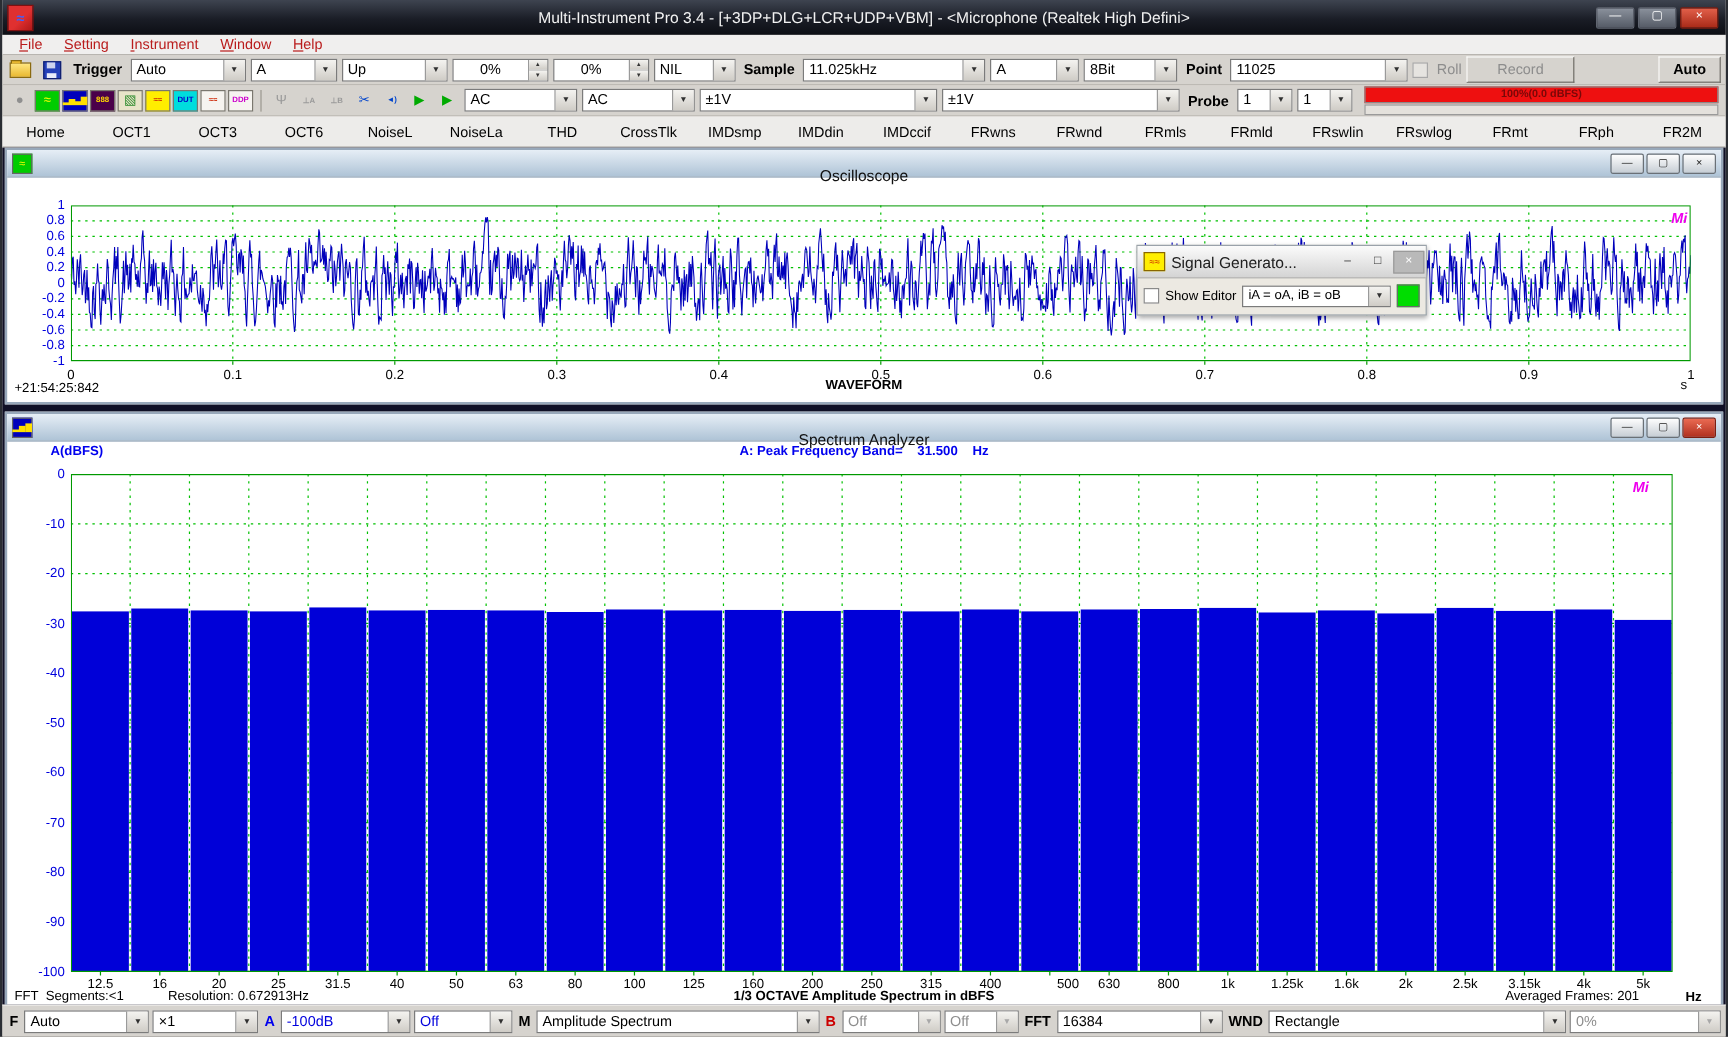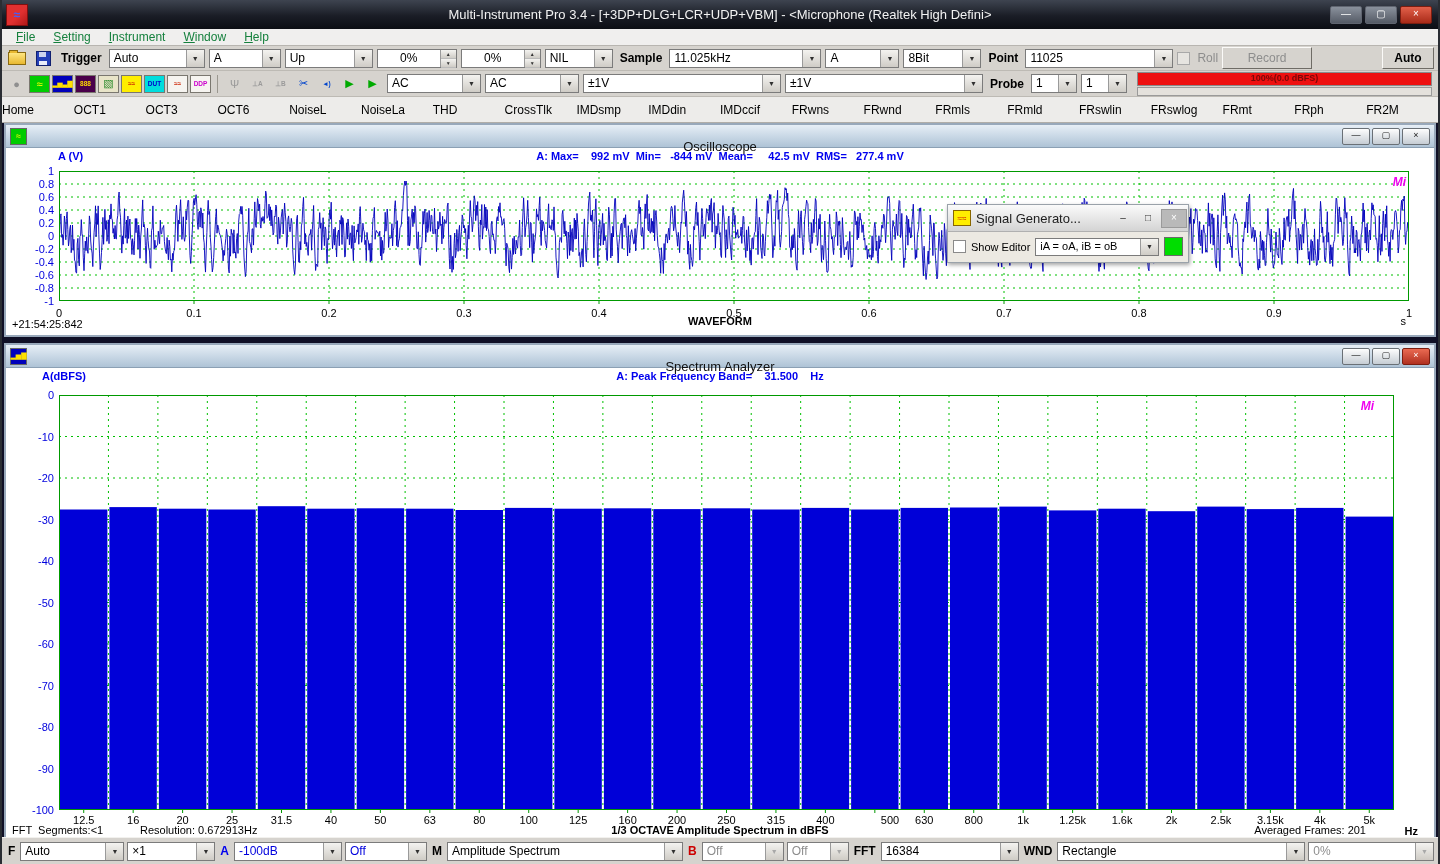--- a/index.html
+++ b/index.html
@@ -7,21 +7,21 @@
   .app{position:absolute;inset:0;background:#d6d3ce;border-left:2px solid #2a2d33;border-right:2px solid #2a2d33;box-sizing:border-box;display:flex;flex-direction:column;}
   
   .titlebar{height:29px;background:linear-gradient(#3e4450,#1a1d26 55%,#0c0e14);display:flex;align-items:center;color:#fff;position:relative;flex:0 0 auto;}
   .appicon{width:20px;height:20px;margin:0 6px 0 4px;background:linear-gradient(135deg,#e03030 55%,#b01818);border:1px solid #801010;display:flex;align-items:center;justify-content:center;color:#4060ff;font-weight:bold;font-size:12px;}
   .title-text{position:absolute;left:0;right:0;text-align:center;font-size:13px;color:#f2f2f2;pointer-events:none;}
   .winbtns{margin-left:auto;display:flex;gap:3px;margin-right:6px;z-index:2;}
   .wb{width:30px;height:16px;border:1px solid #606570;border-radius:2px;background:linear-gradient(#8a919c,#555b66);color:#fff;font-size:10px;line-height:14px;text-align:center;}
   .wb.close{background:linear-gradient(#e2604a,#a82a18);border-color:#7c1d10;}
   
   .menubar{height:16px;background:#f0efee;display:flex;align-items:center;padding-left:6px;gap:2px;flex:0 0 auto;border-bottom:1px solid #b8b5b0;}
-  .menu-item{font-size:12px;color:#15803d;padding:0 8px;}
+  .menu-item{font-size:12px;color:#b91c1c;padding:0 8px;}
   
   .toolbar{height:24px;background:#d6d3ce;display:flex;align-items:center;padding:0 4px;gap:4px;border-bottom:1px solid #bdbab4;flex:0 0 auto;}
   .tb-label{font-weight:bold;font-size:12px;color:#000;padding:0 3px;white-space:nowrap;}
   .combo{display:inline-flex;align-items:stretch;background:#fff;border:1px solid #7b7b7b;height:19px;box-sizing:border-box;}
   .combo .ct{flex:1;padding:1px 4px 0;font-size:12px;white-space:nowrap;overflow:hidden;color:#000;}
   .combo .ca{width:17px;background:linear-gradient(#f4f3f0,#cfccc6);border-left:1px solid #9a9a9a;display:flex;align-items:center;justify-content:center;font-size:7px;color:#303030;}
   .combo.disabled .ct{color:#8d8d8d;}
   .combo.disabled .ca{color:#a8a8a8;}
   .combo.bluetext .ct{color:#0000dd;}
   .spin{display:inline-flex;align-items:stretch;background:#fff;border:1px solid #7b7b7b;height:19px;box-sizing:border-box;}
@@ -43,21 +43,21 @@
   .tb2icons{display:inline-flex;align-items:center;gap:2px;}
   .it{width:21px;height:18px;display:inline-flex;align-items:center;justify-content:center;font-size:11px;box-sizing:border-box;}
   .it.tile{border:1px solid #7a776f;}
   .it .tiny{font-size:6.5px;font-weight:bold;letter-spacing:0;}
   .tb-sep{width:1px;height:18px;background:#9a978f;margin:0 4px;}
   .meter{flex:1;display:flex;flex-direction:column;gap:1px;margin-left:6px;margin-right:2px;}
   .meter .m1{height:12px;background:#ee1010;border:1px solid #8a8a8a;text-align:center;font-size:9px;font-weight:bold;color:#7a0808;line-height:11px;}
   .meter .m2{height:7px;background:#e4e1dc;border:1px solid #9a9a9a;}
   
   .tabrow{height:25px;background:#edecea;display:flex;align-items:center;flex:0 0 auto;border-bottom:1px solid #b0ada8;}
-  .tab{flex:1;text-align:left;font-size:12px;color:#000;}
+  .tab{flex:1;text-align:center;font-size:12px;color:#000;}
   
   .mdi{position:relative;flex:1;background:#101026;overflow:hidden;}
   .panel{position:absolute;left:2px;right:2px;background:#fff;border:2px solid #98a8ba;box-sizing:border-box;}
   .wtitle{height:22px;background:linear-gradient(#e6eef6,#aec3d6);display:flex;align-items:center;position:relative;border-bottom:1px solid #8ba0b4;}
   .wicon{width:15px;height:15px;margin:0 4px;display:flex;align-items:center;justify-content:center;font-size:9px;border:1px solid #666;}
   .wtext{position:absolute;left:0;right:0;text-align:center;font-size:13px;color:#101010;pointer-events:none;margin-top:21px;}
   .wbtns{margin-left:auto;display:flex;gap:2px;margin-right:4px;z-index:2;}
   .pwb{width:26px;height:15px;border:1px solid #6a7076;border-radius:2px;background:linear-gradient(#fdfdfd,#c6cdd4);font-size:9px;line-height:13px;text-align:center;color:#222;}
   .pwb.close-red{background:linear-gradient(#ea6a52,#b03020);color:#fff;border-color:#7c1d10;}
   .statrow{position:relative;height:18px;}
@@ -279,24 +279,20 @@
 
     <div class="panel" style="top:0;height:214px">
       <div class="wtitle">
         <span class="wicon" style="background:#00cc00;color:#ffff00">≈</span>
         <span class="wtext">Oscilloscope</span>
         <span class="wbtns">
           <span class="pwb">—</span>
           <span class="pwb">▢</span>
           <span class="pwb">×</span>
         </span>
-      </div>
-      <div class="statrow">
-        <span class="chlab" style="left:52px">A (V)</span>
-        <span class="stattext">A: Max=    992 mV  Min=   -844 mV  Mean=     42.5 mV  RMS=   277.4 mV</span>
       </div>
       <div class="plotwrap" id="osc-plot" style="left:53px;top:46px;width:1350px;height:134px"><svg width="1350" height="134">
             <line x1="135" y1="0" x2="135" y2="130" stroke="#00c000" stroke-width="1" stroke-dasharray="2,4"></line>
             <line x1="270" y1="0" x2="270" y2="130" stroke="#00c000" stroke-width="1" stroke-dasharray="2,4"></line>
             <line x1="405" y1="0" x2="405" y2="130" stroke="#00c000" stroke-width="1" stroke-dasharray="2,4"></line>
             <line x1="540" y1="0" x2="540" y2="130" stroke="#00c000" stroke-width="1" stroke-dasharray="2,4"></line>
             <line x1="675" y1="0" x2="675" y2="130" stroke="#00c000" stroke-width="1" stroke-dasharray="2,4"></line>
             <line x1="810" y1="0" x2="810" y2="130" stroke="#00c000" stroke-width="1" stroke-dasharray="2,4"></line>
             <line x1="945" y1="0" x2="945" y2="130" stroke="#00c000" stroke-width="1" stroke-dasharray="2,4"></line>
             <line x1="1080" y1="0" x2="1080" y2="130" stroke="#00c000" stroke-width="1" stroke-dasharray="2,4"></line>

